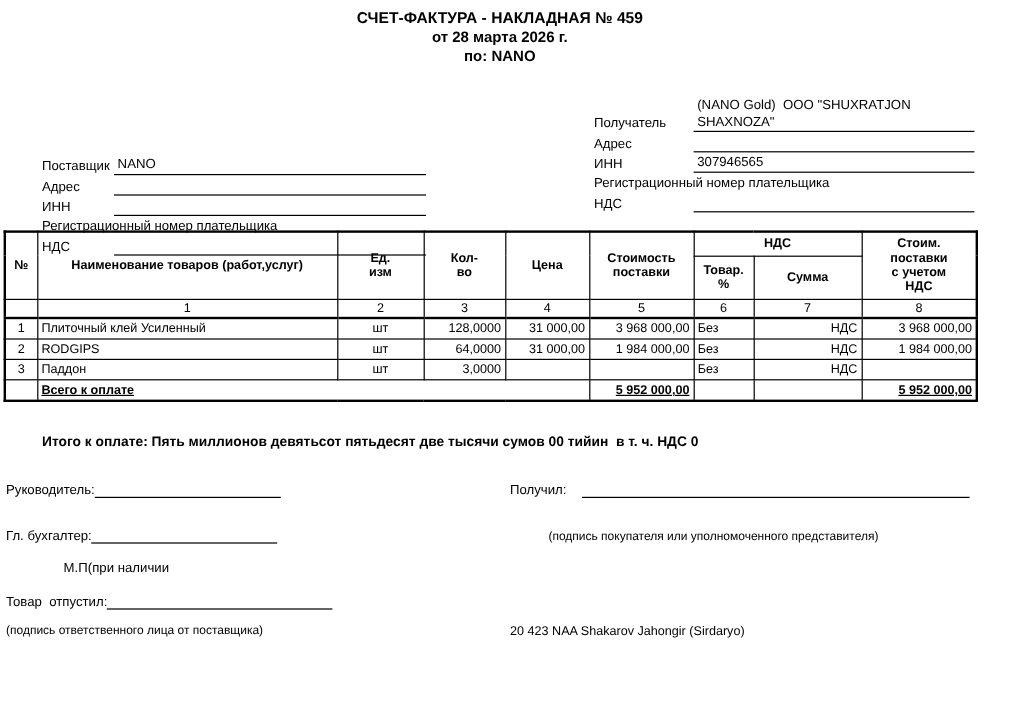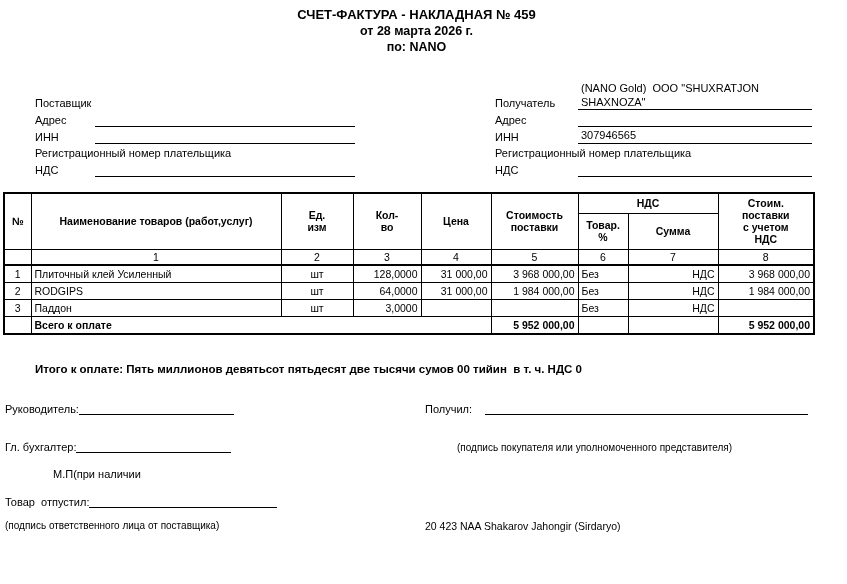--- a/index.html
+++ b/index.html
@@ -18,42 +18,42 @@
 
   
   .party { position: absolute; font-size: 11px; }
   .party-left { left: 35px; top: 88px; width: 320px; }
   .party-right { left: 495px; top: 78px; width: 317px; }
   .prow { display: flex; align-items: flex-end; }
   .plabel { flex-shrink: 0; padding-bottom: 1px; }
   .party-left .plabel { width: 60px; }
   .party-right .plabel { width: 83px; }
   .pline { flex: 1; border-bottom: 1px solid #000; min-height: 15px; padding-left: 3px; white-space: pre; }
-  .prow-1 { height: 22px; }
+  .prow-1 { height: 22px; margin-top: 36px; }
   .prow-n { height: 17px; }
   .preg { height: 16px; padding-top: 3px; white-space: nowrap; }
   .pname2 { flex: 1; border-bottom: 1px solid #000; padding-left: 3px; white-space: pre; line-height: 14px; }
 
   
   table.items {
     position: absolute; left: 3px; top: 192px;
     width: 810px; border-collapse: collapse; table-layout: fixed;
     font-size: 10.5px; border: 2px solid #000;
   }
   table.items th, table.items td {
     border: 1px solid #000; padding: 1px 3px; vertical-align: middle; overflow: hidden;
   }
   table.items th { font-weight: bold; text-align: center; }
   tr.h1 { height: 20px; }
   tr.h2 { height: 36px; }
   tr.nums { height: 16px; }
   tr.nums td { text-align: center; border-bottom: 2px solid #000; }
   tr.datarow { height: 17px; }
   tr.totalrow { height: 18px; }
-  tr.totalrow td { font-weight: bold; }
+  tr.totalrow td { font-weight: bold; text-decoration: underline; }
   .pre { white-space: pre-line; line-height: 12px; }
   .c { text-align: center; }
   .r { text-align: right; margin-left: 15px; }
   .l { text-align: left; }
 
   
   .summary { position: absolute; left: 35px; top: 363px; font-size: 11.5px; font-weight: bold; white-space: pre; }
   .sig { position: absolute; font-size: 11px; white-space: pre; }
   .sig-line { display: inline-block; border-bottom: 1px solid #000; height: 12px; vertical-align: bottom; }
   .caption { position: absolute; font-size: 10px; white-space: nowrap; }
@@ -66,20 +66,21 @@
 
   <div class="doc-header">
     <div class="doc-title">СЧЕТ-ФАКТУРА - НАКЛАДНАЯ № 459</div>
     <div class="doc-subtitle">от 28 марта 2026 г.</div>
     <div class="doc-subtitle">по: NANO</div>
   </div>
 
   <div class="party party-left">
     <div class="prow prow-1">
       <span class="plabel">Поставщик</span>
+      <span class="pline">NANO</span>
     </div>
     <div class="prow prow-n">
       <span class="plabel">Адрес</span>
       <span class="pline"></span>
     </div>
     <div class="prow prow-n">
       <span class="plabel">ИНН</span>
       <span class="pline"></span>
     </div>
     <div class="preg">Регистрационный номер плательщика</div>

